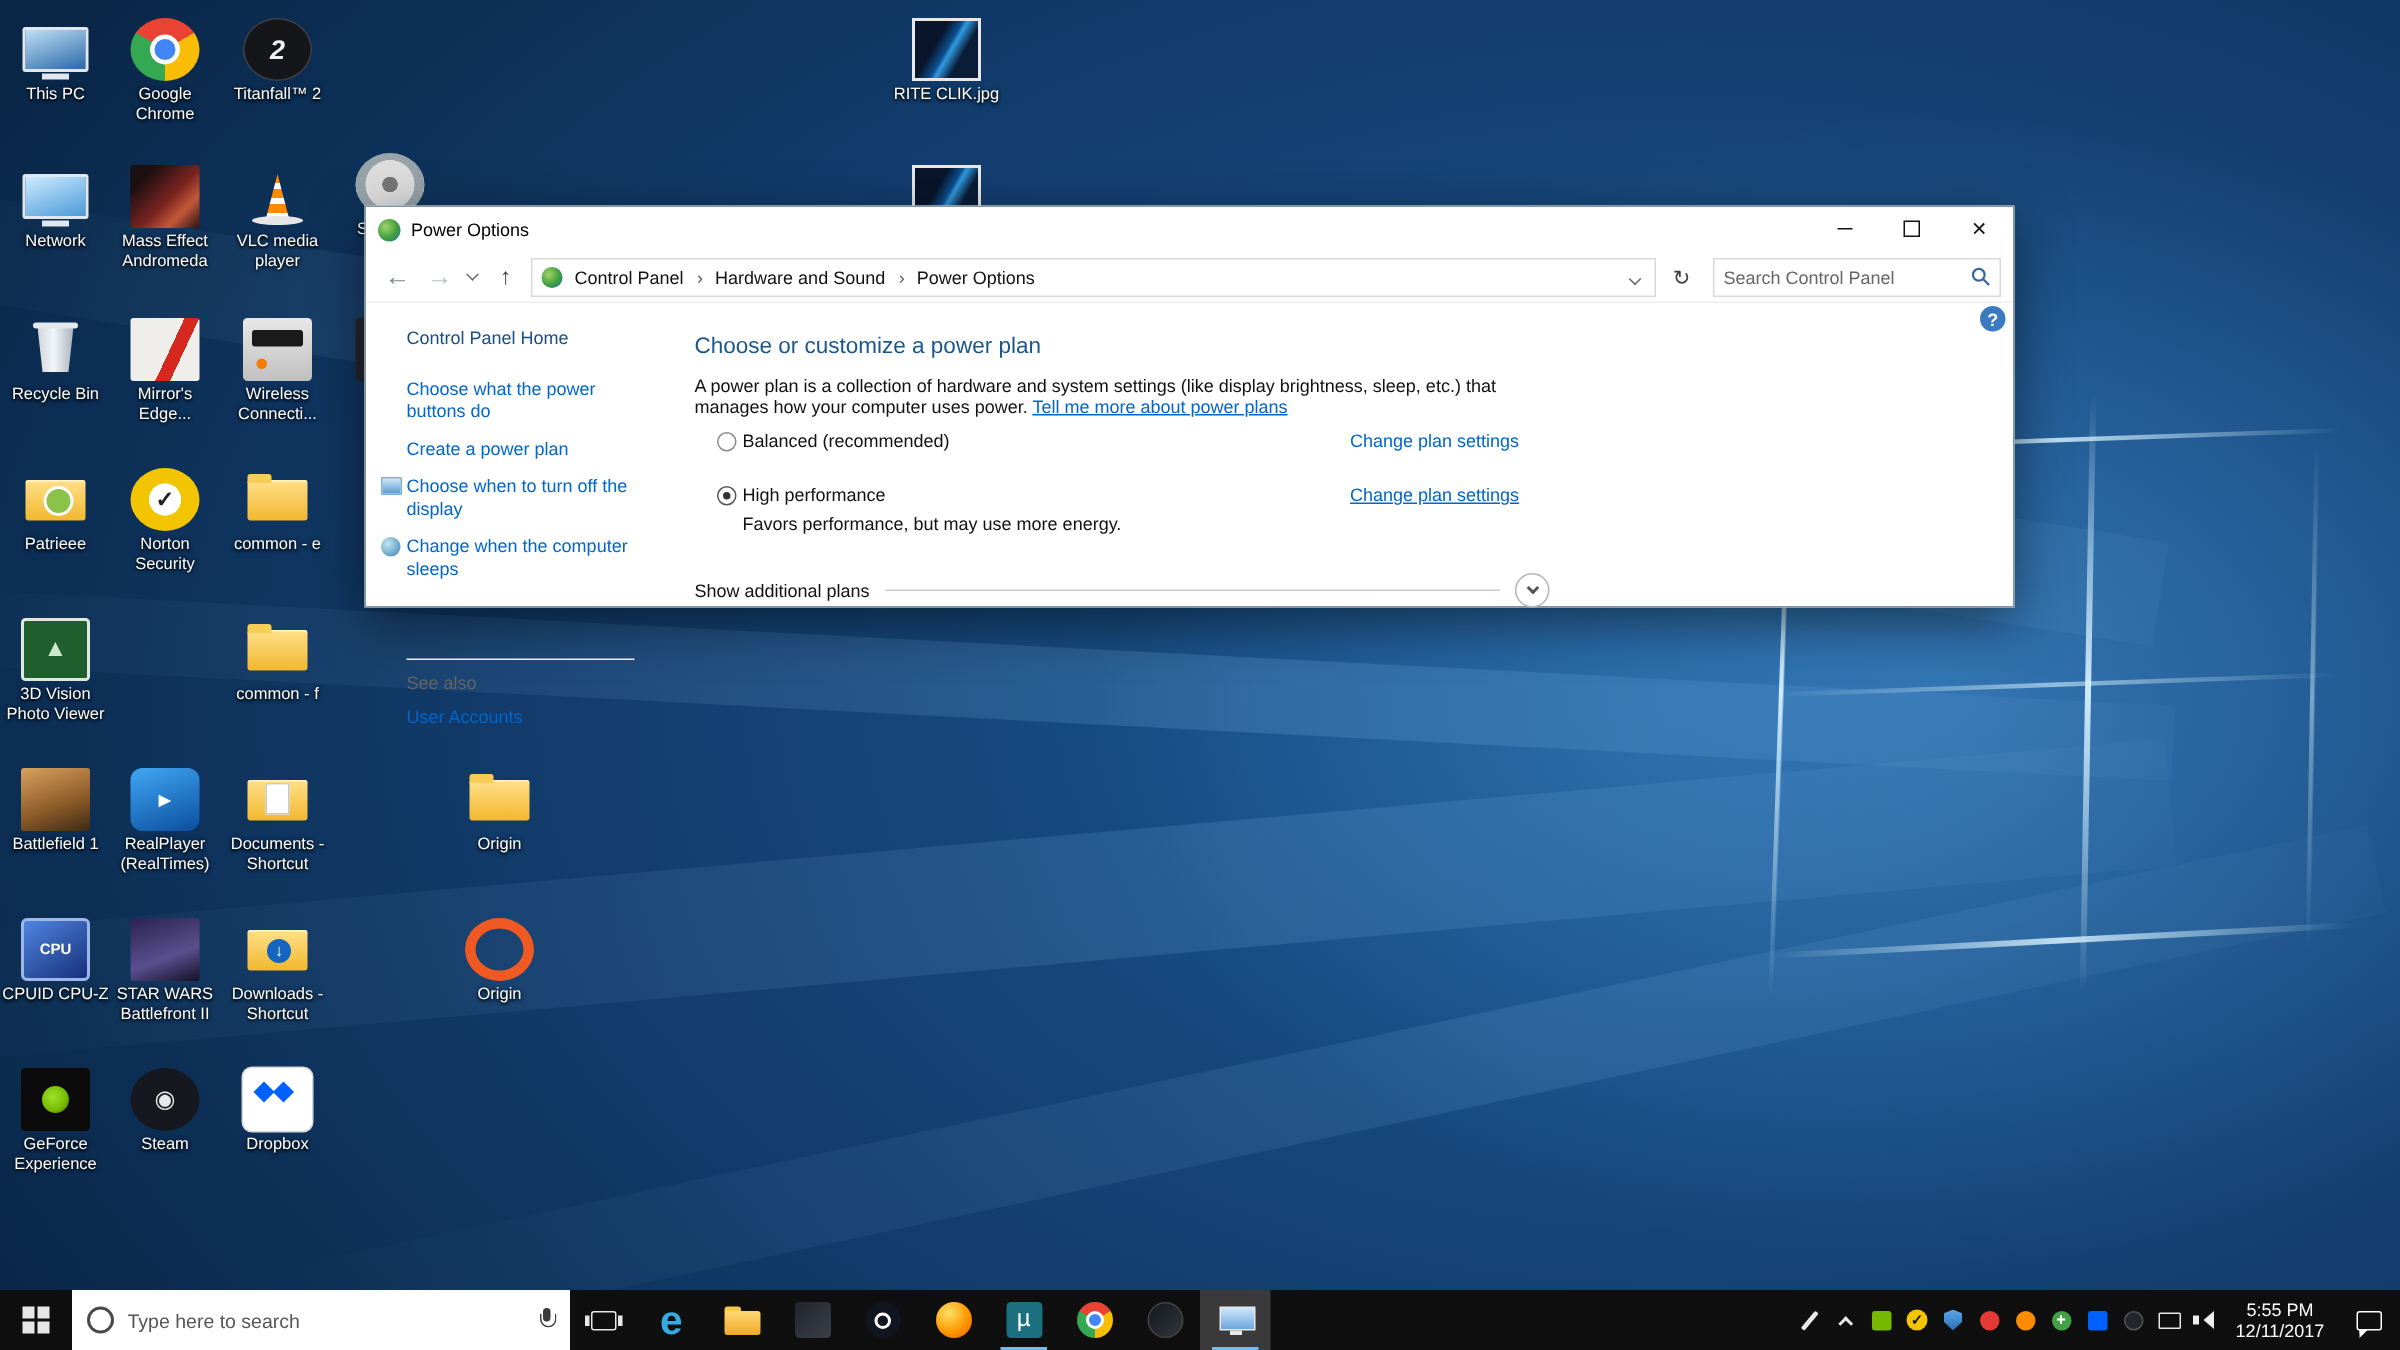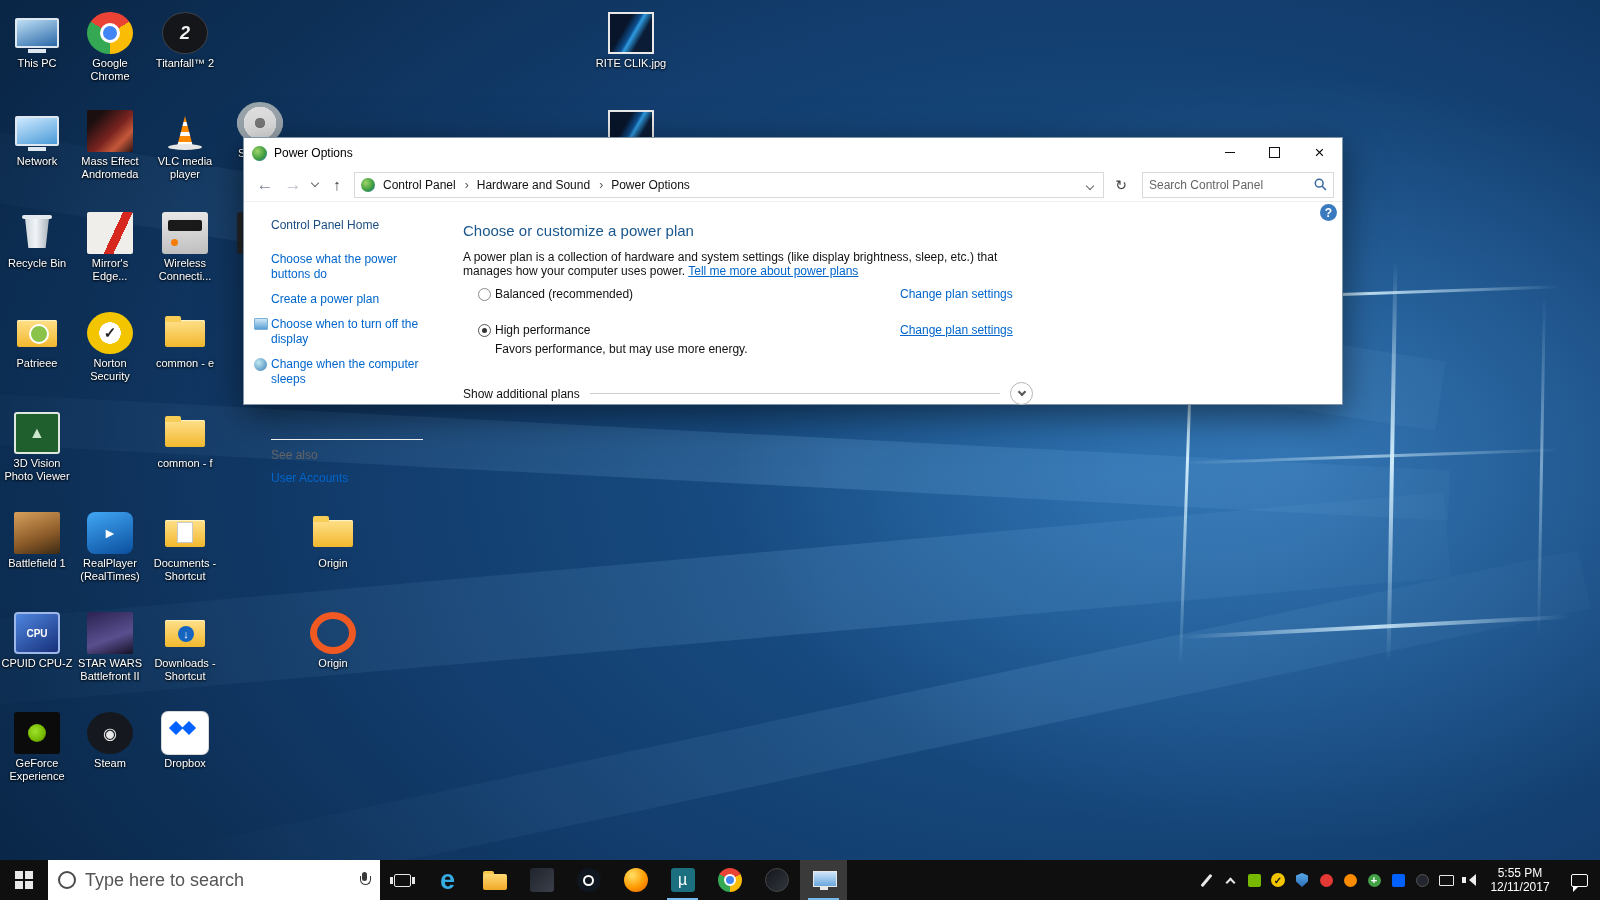--- a/index.html
+++ b/index.html
@@ -134,21 +134,21 @@
   .help{position:absolute;top:66px;right:5px;width:17px;height:17px;border-radius:50%;background:#3a7bbf;color:#fff;font-size:12px;font-weight:bold;display:flex;align-items:center;justify-content:center;cursor:pointer}
   .help::before{content:"?"}
 
   
   .taskbar{position:absolute;left:0;bottom:0;width:1600px;height:40px;background:#0f0f0f;display:flex;align-items:stretch;z-index:30}
   .start{width:48px;display:flex;align-items:center;justify-content:center}
   .win-logo{display:grid;grid-template-columns:8px 8px;grid-template-rows:8px 8px;gap:2px}
   .win-logo span{background:#e8e8e8}
   .tb-search{width:332px;background:#fff;display:flex;align-items:center;padding:0 10px;gap:9px}
   .cortana{width:18px;height:18px;border-radius:50%;border:2px solid #4a4a4a;flex:none}
-  .tb-search input{flex:1;border:none;outline:none;font-size:18px;color:#000000;font-family:inherit;min-width:0}
+  .tb-search input{flex:1;border:none;outline:none;font-size:13px;color:#000000;font-family:inherit;min-width:0}
   .tb-search input::placeholder{color:#555}
   .mic{position:relative;width:11px;height:16px;flex:none}
   .mic::before{content:"";position:absolute;left:3px;top:0;width:5px;height:9px;border-radius:3px;background:#3a3a3a}
   .mic::after{content:"";position:absolute;left:1px;top:4px;width:9px;height:8px;border:1.5px solid #3a3a3a;border-top:none;border-radius:0 0 6px 6px}
   .task-view{width:44px;display:flex;align-items:center;justify-content:center}
   .tv-icon{position:relative;width:17px;height:13px;border:1.5px solid #e8e8e8;border-radius:2px}
   .tv-icon::before{content:"";position:absolute;left:-5px;top:2px;width:3px;height:7px;background:#e8e8e8}
   .tv-icon::after{content:"";position:absolute;right:-5px;top:2px;width:3px;height:7px;background:#e8e8e8}
   .tb-apps{display:flex}
   .tb-app{width:47px;display:flex;align-items:center;justify-content:center;position:relative}

